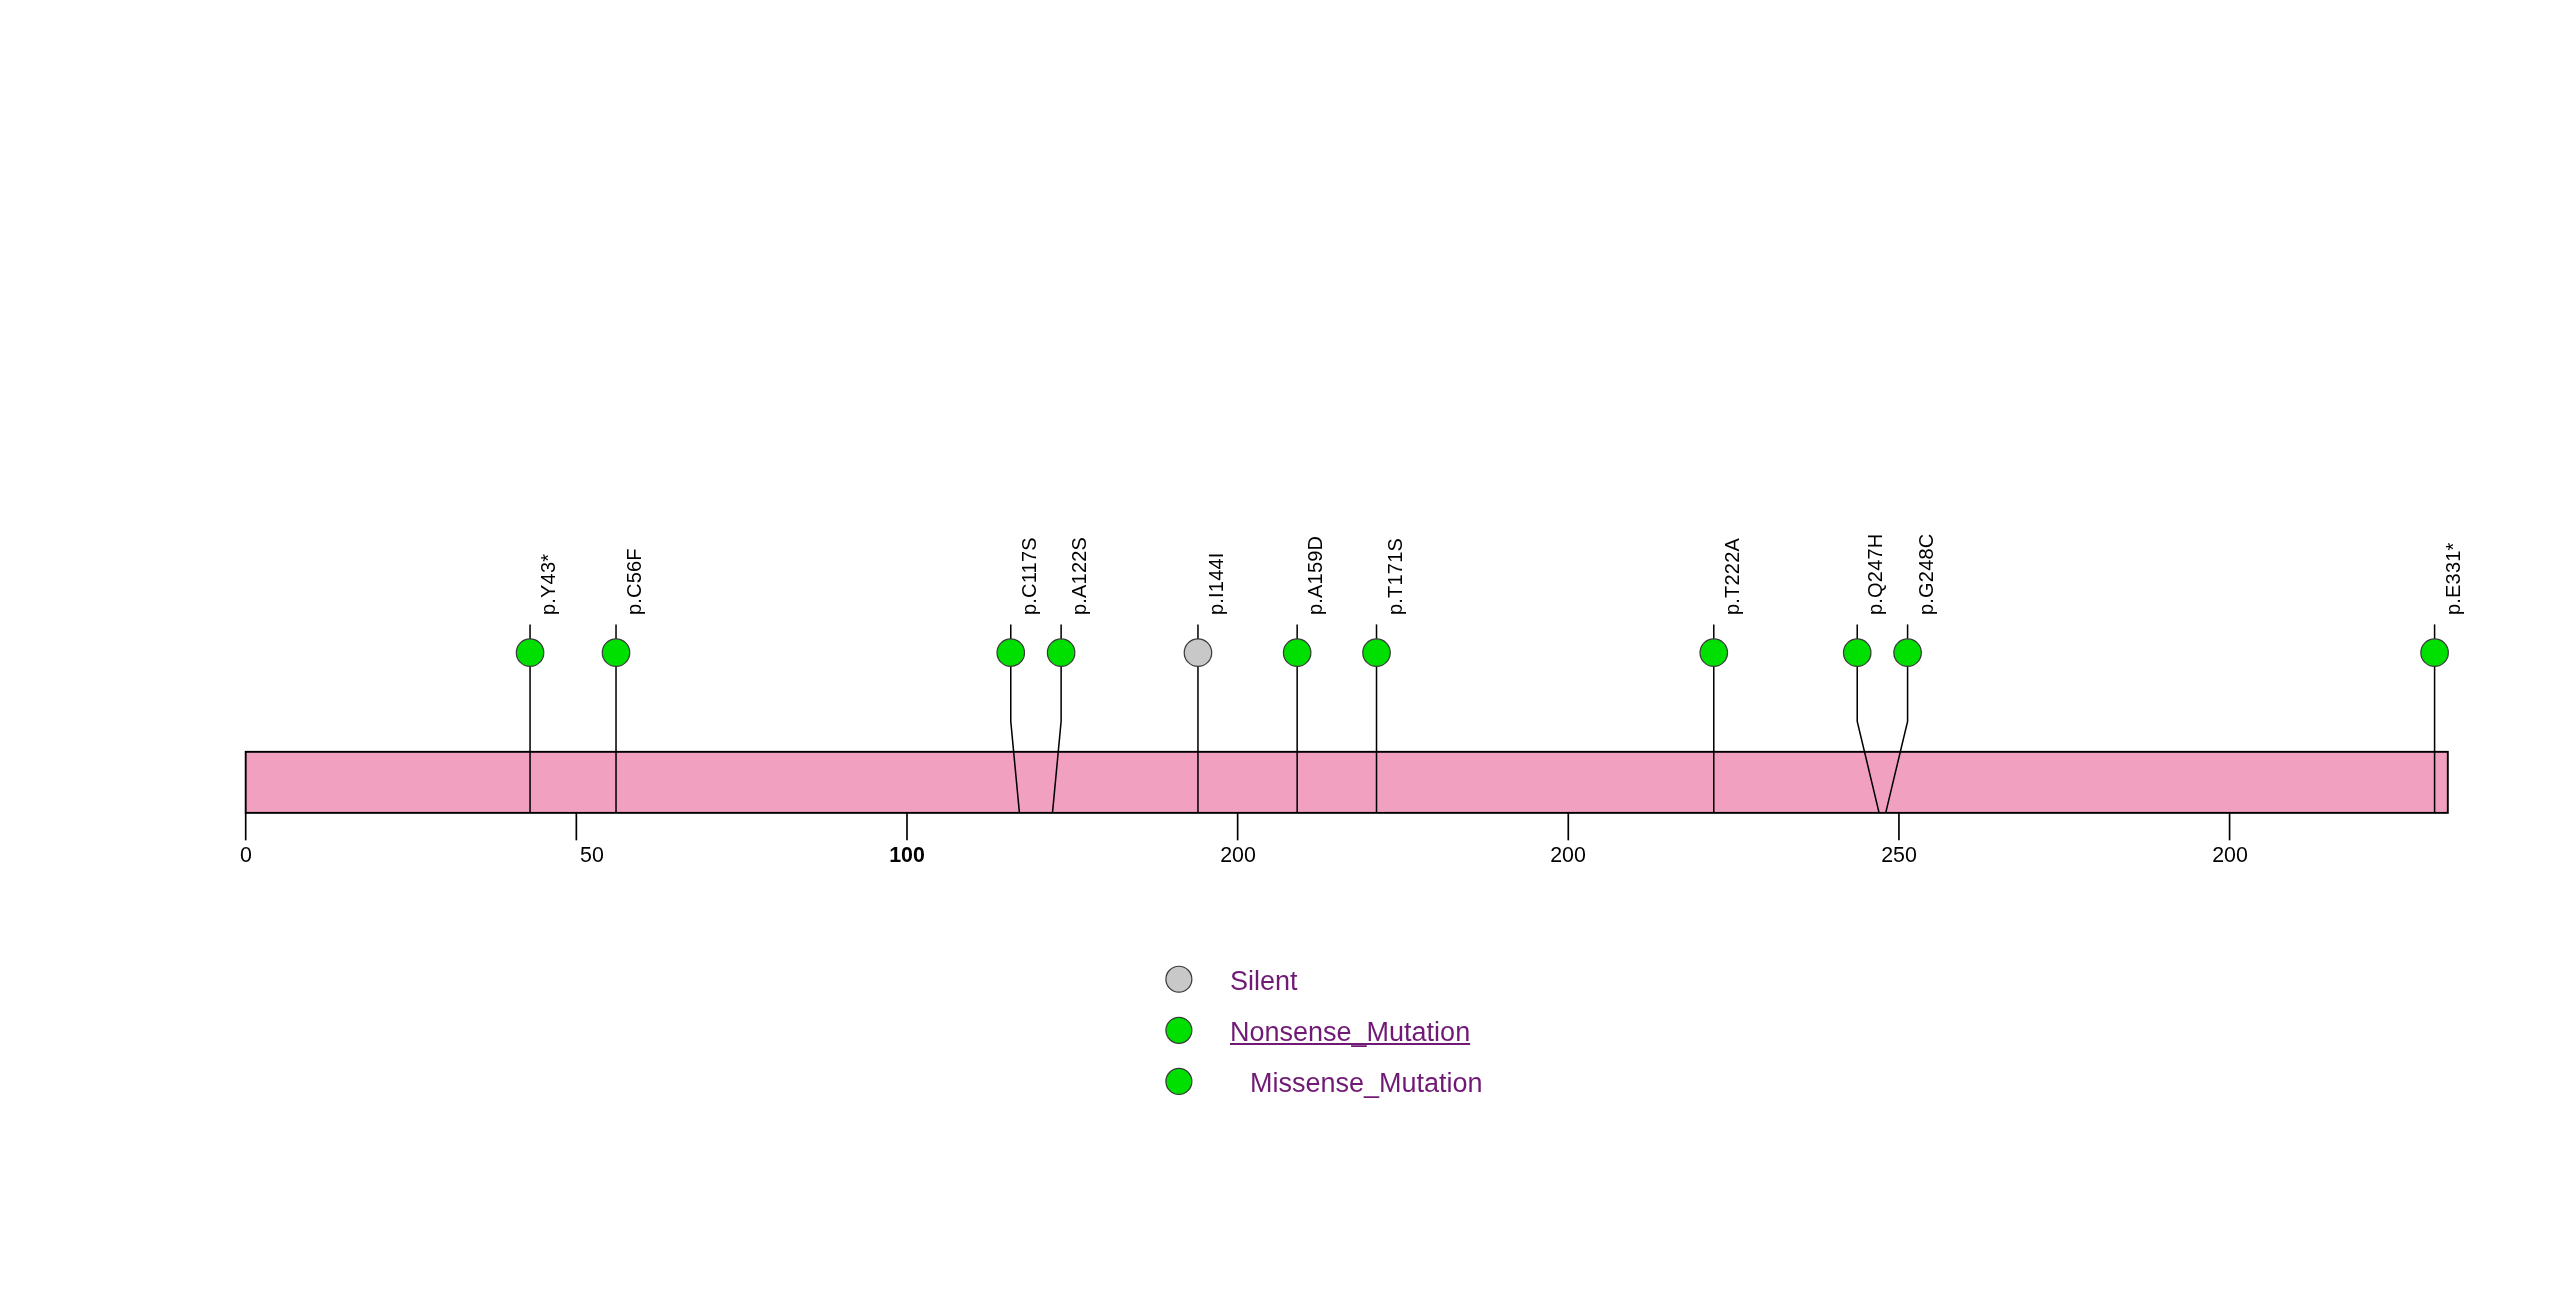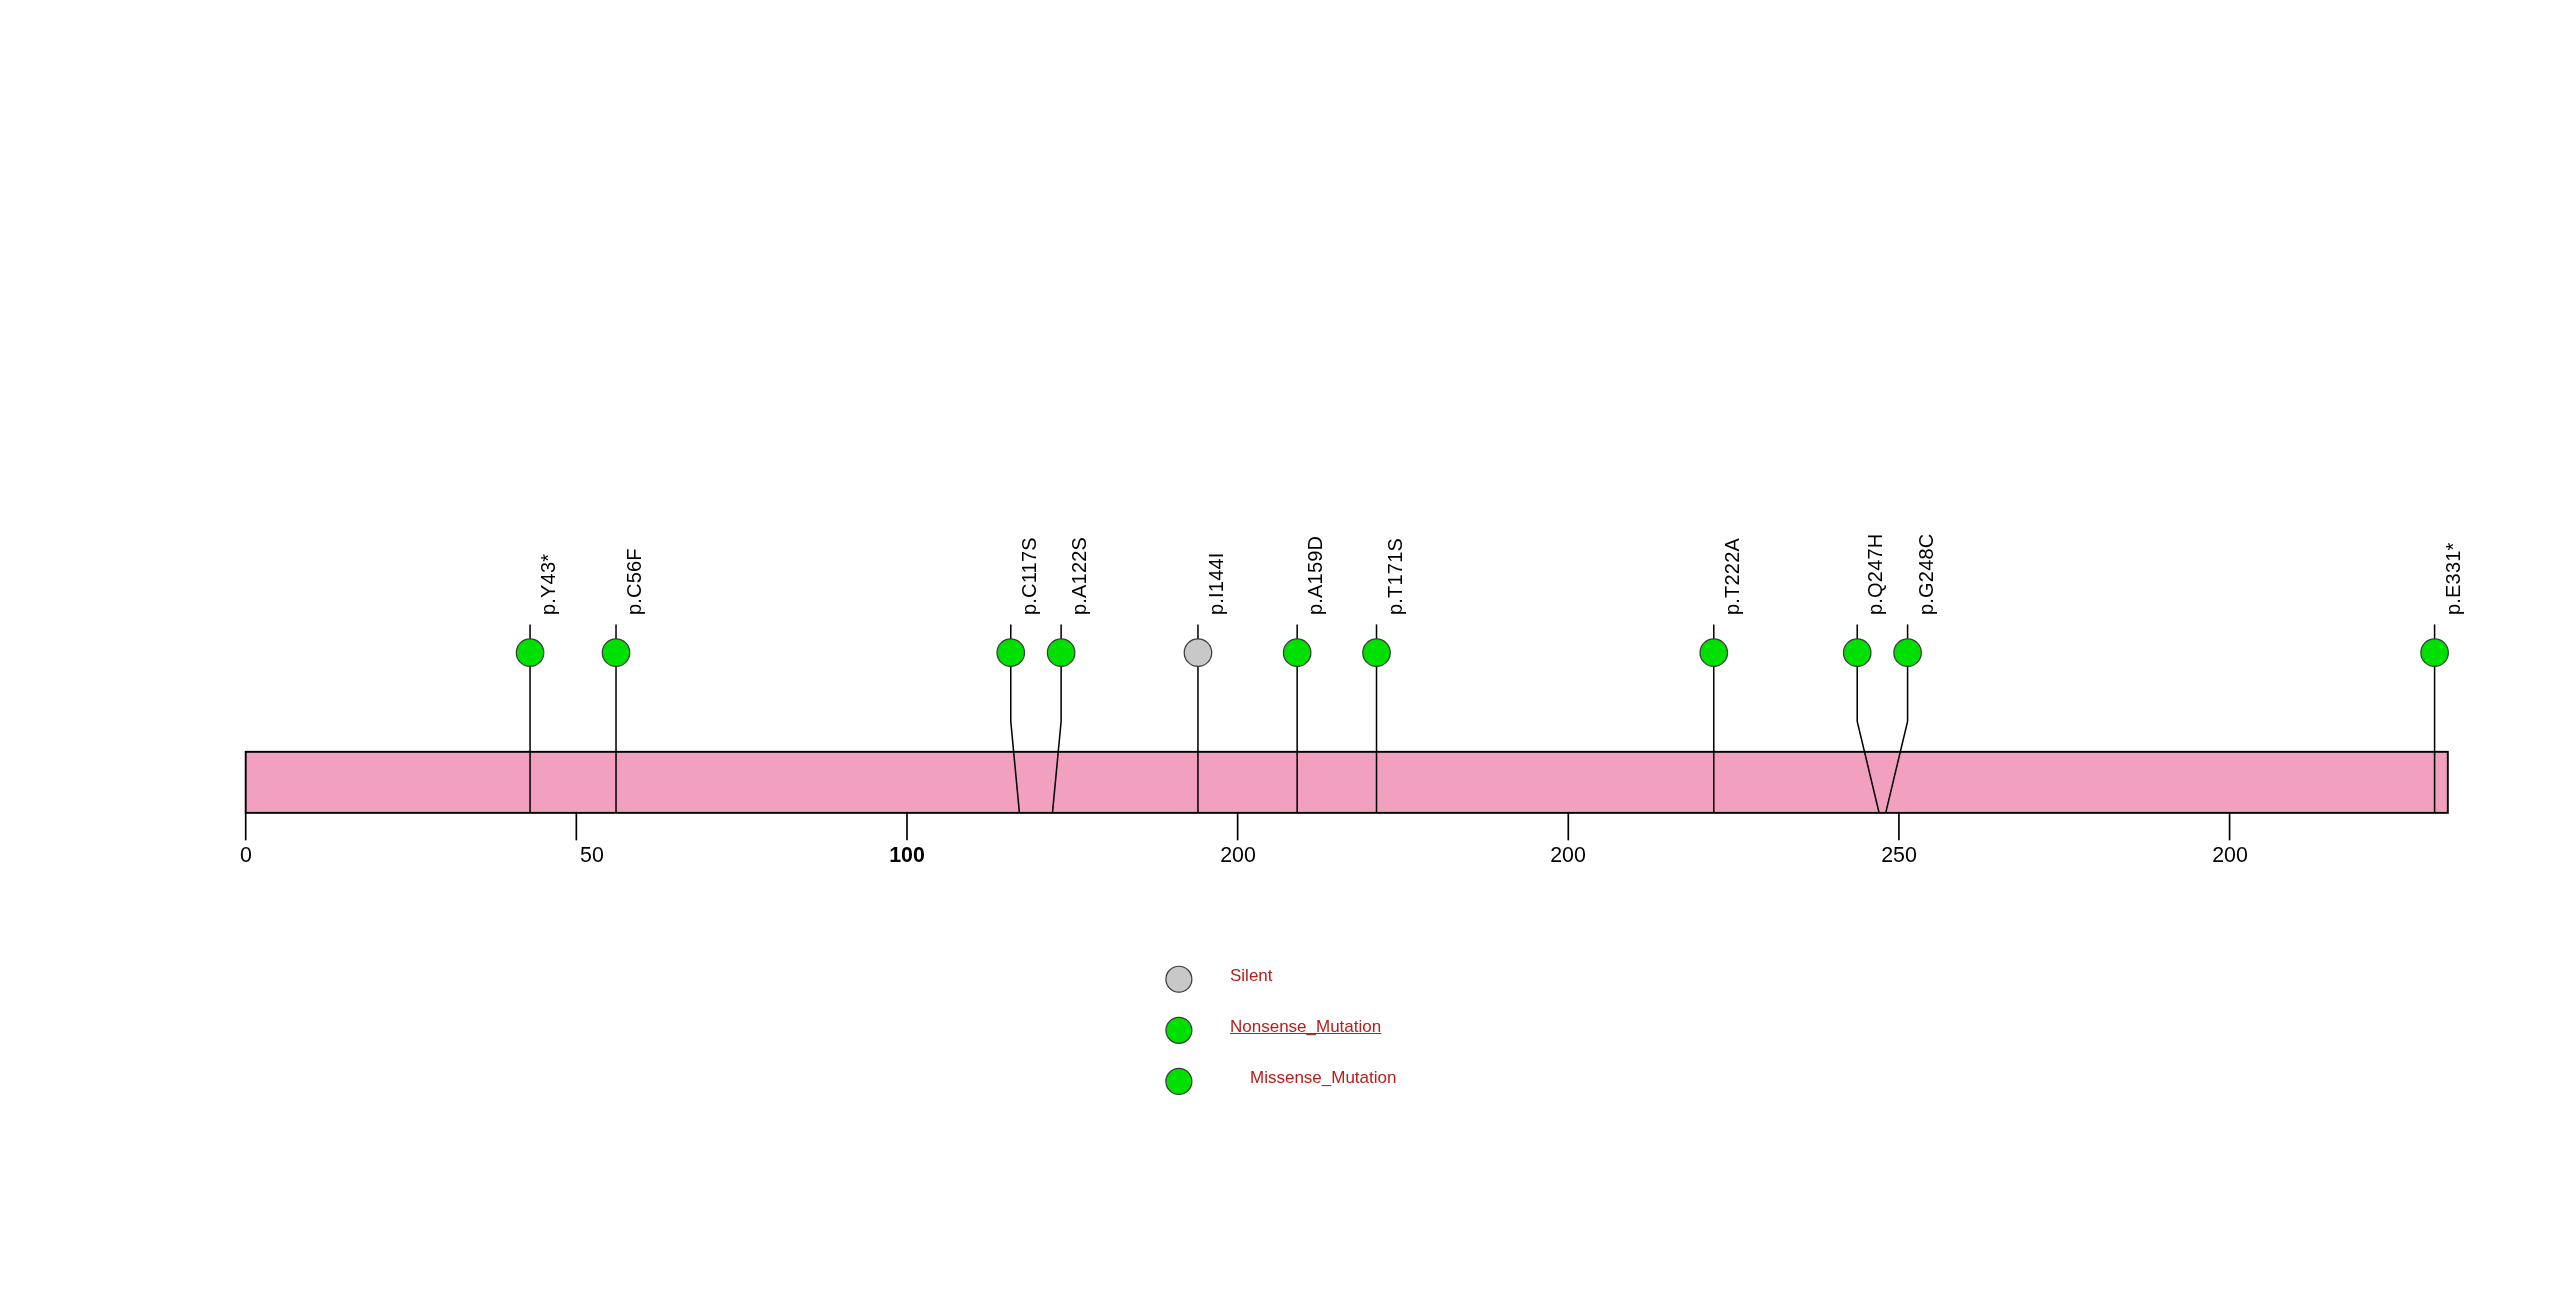--- a/index.html
+++ b/index.html
@@ -2,21 +2,21 @@
 <html style="font-size:12.2px"><head>
 <meta charset="utf-8">
 <style>
   html,body{margin:0;padding:0;background:#ffffff;}
   body{width:2576px;height:1290px;position:relative;overflow:hidden;
        font-family:"Liberation Sans","DejaVu Sans",sans-serif;-webkit-font-smoothing:antialiased;}
   #plot{position:absolute;left:0;top:0;width:2576px;height:1290px;}
   .lbl{position:absolute;white-space:nowrap;transform-origin:0 0;
        font-size:20px;color:#000;letter-spacing:0.2px;}
   .axis-tick-label{position:absolute;font-size:21.4px;color:#000;transform:translateX(-50%);}
-  .legend-text{position:absolute;font-size:17px;color:#b91c1c;}
+  .legend-text{position:absolute;font-size:27px;color:#701a75;}
 </style>
 </head>
 <body>
 
 <div id="plot">
 
   <svg id="svg-layer" width="2576" height="1290" style="position:absolute;left:0;top:0;" viewBox="0 0 3376 1690">
       <rect x="322" y="985" width="2886" height="80" fill="#f2a0c0" stroke="#000000" stroke-width="2.5"></rect>
       <line x1="322" y1="1065" x2="322" y2="1101" stroke="#000" stroke-width="2.2"></line>
       <line x1="755.3333333333333" y1="1065" x2="755.3333333333333" y2="1101" stroke="#000" stroke-width="2.2"></line>

